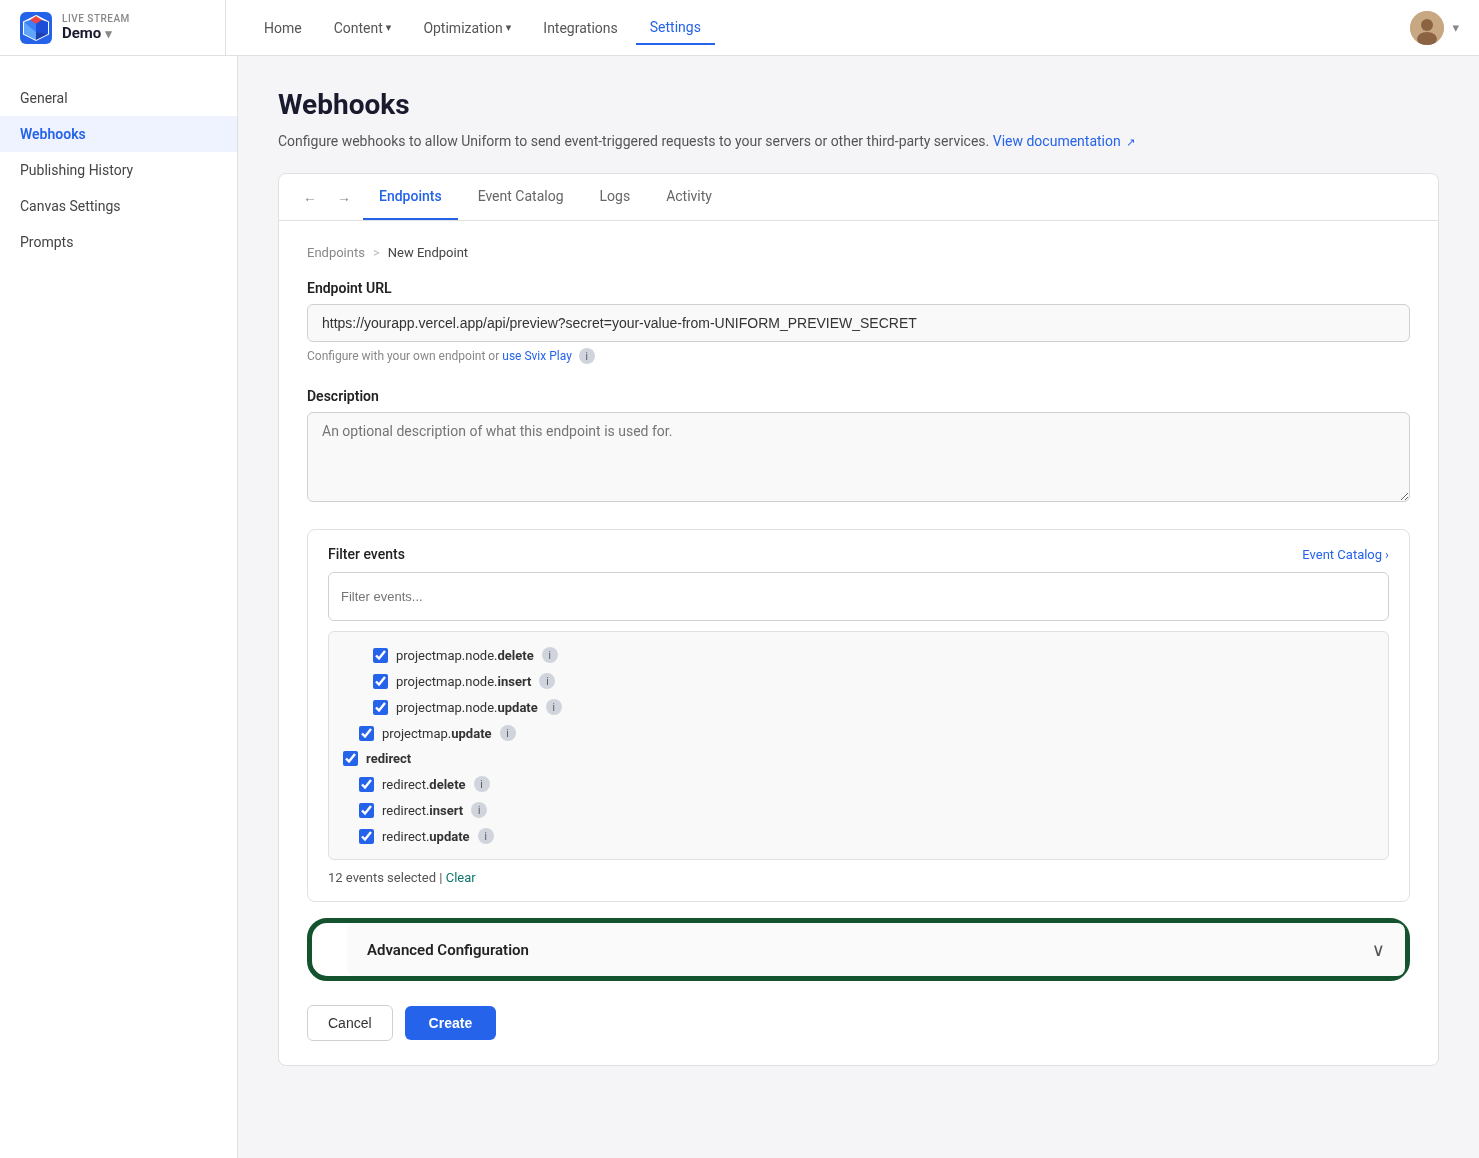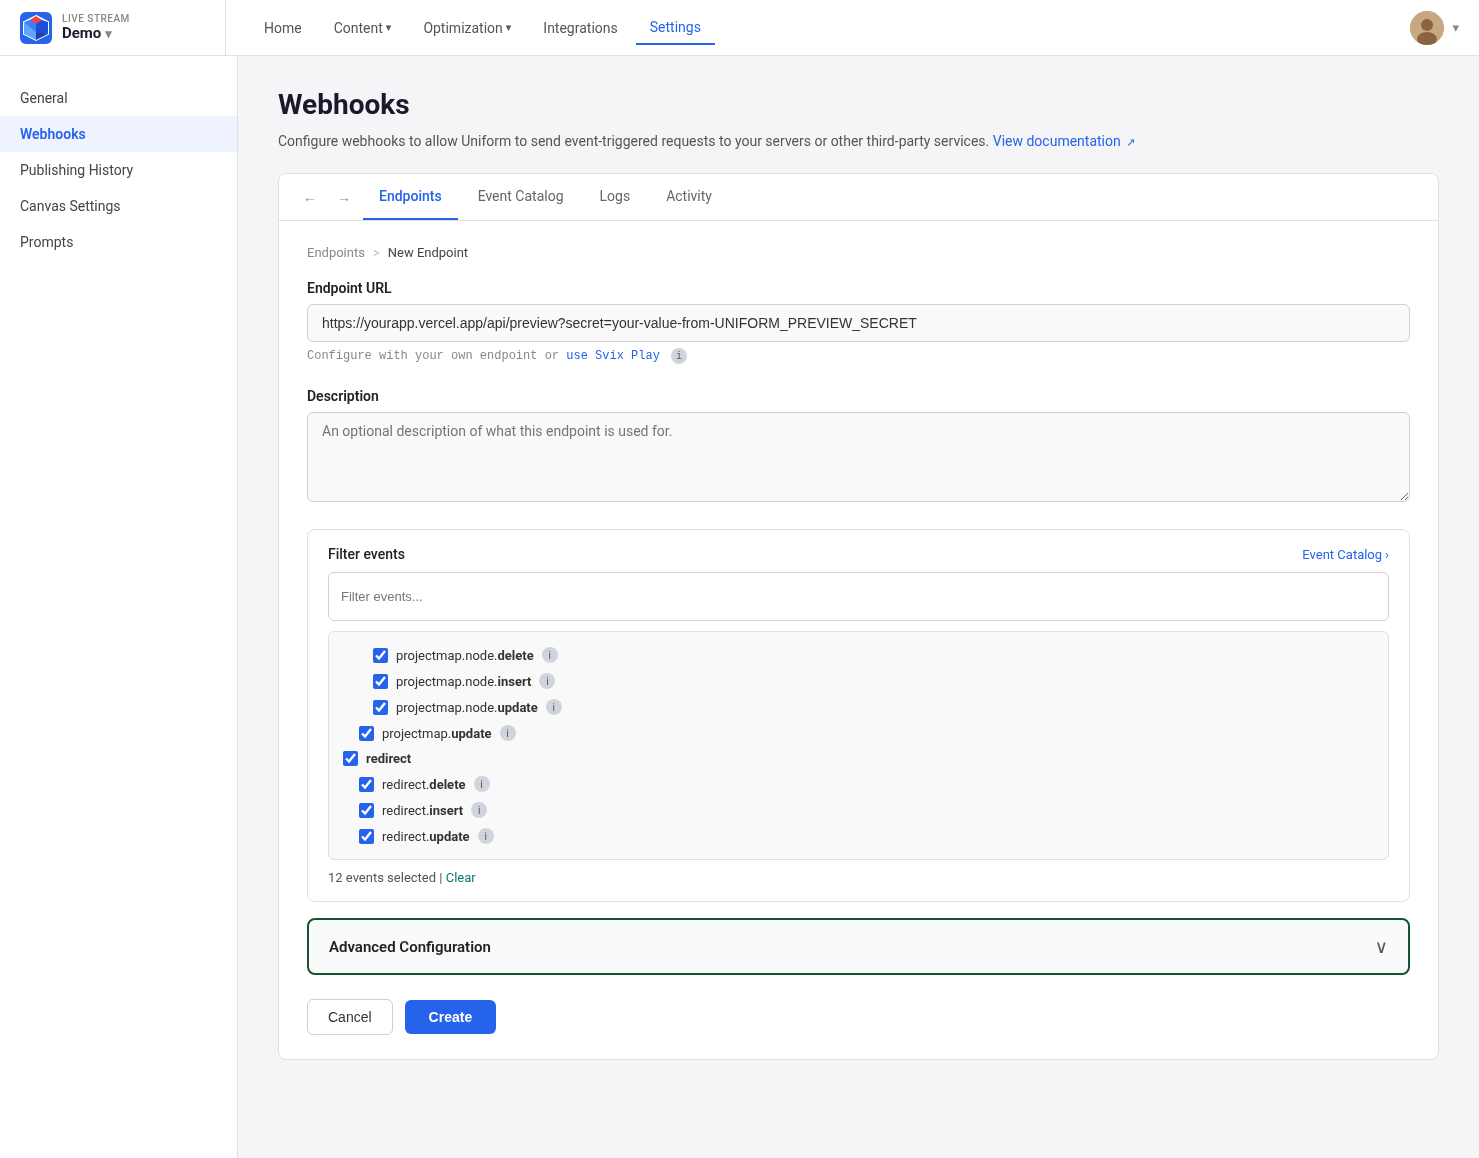--- a/index.html
+++ b/index.html
@@ -52,21 +52,21 @@
     
     .breadcrumb { display: flex; align-items: center; gap: 8px; font-size: 13px; color: #888; margin-bottom: 20px; }
     .breadcrumb a { color: #888; text-decoration: none; }
     .breadcrumb-sep { color: #bbb; }
     .breadcrumb-current { color: #444; }
 
     
     .form-section { margin-bottom: 24px; }
     .form-label { font-size: 14px; font-weight: 600; color: #222; margin-bottom: 8px; display: block; }
     .form-input { width: 100%; padding: 10px 14px; border: 1px solid #d0d0d0; border-radius: 6px; font-size: 14px; color: #333; background: #f9f9f9; outline: none; }
-    .form-hint { font-size: 12px; color: #888; margin-top: 6px; font-family: Liberation Mono, monospace; }
+    .form-hint { font-size: 12px; color: #888; margin-top: 6px; }
     .form-hint a { color: #2563eb; text-decoration: none; }
     .form-textarea { width: 100%; padding: 10px 14px; border: 1px solid #d0d0d0; border-radius: 6px; font-size: 14px; color: #aaa; background: #f9f9f9; resize: vertical; min-height: 90px; outline: none; font-family: inherit; }
 
     
     .section-collapsible { border: 1px solid #e0e0e0; border-radius: 8px; margin-bottom: 16px; }
     .section-header { display: flex; align-items: center; justify-content: space-between; padding: 16px 20px; cursor: pointer; background: #fafafa; border-radius: 8px 8px 0 0; }
     .section-header-title { font-size: 15px; font-weight: 600; color: #222; }
     .section-header-icon { color: #555; font-size: 18px; }
     .section-body { padding: 16px 20px; }
 
@@ -82,21 +82,21 @@
     .event-item.indented2 { padding-left: 30px; }
     .event-checkbox { width: 15px; height: 15px; accent-color: #2563eb; cursor: pointer; flex-shrink: 0; }
     .event-name { font-size: 13px; color: #333; }
     .event-name strong { font-weight: 700; }
     .info-icon { display: inline-flex; align-items: center; justify-content: center; width: 16px; height: 16px; border-radius: 50%; background: #d0d5dd; color: #555; font-size: 10px; cursor: pointer; flex-shrink: 0; }
 
     .events-summary { font-size: 13px; color: #555; margin-top: 10px; }
     .events-summary a { color: #0f766e; text-decoration: none; }
 
     
-    .section-collapsible-2 { border: 2px solid #14532d; border-radius: 8px; margin-bottom: 24px; }
+    .section-collapsible-2 { border: 5px solid #14532d; border-radius: 20px; margin-bottom: 24px; padding-left: 35px; }
     .section-header-2 { display: flex; align-items: center; justify-content: space-between; padding: 16px 20px; cursor: pointer; background: #fafafa; border-radius: 8px; }
 
     
     .btn-row { display: flex; gap: 12px; align-items: center; margin-top: 8px; }
     .btn-cancel { padding: 9px 20px; background: #fff; border: 1px solid #d0d0d0; border-radius: 6px; font-size: 14px; color: #333; cursor: pointer; font-weight: 500; }
     .btn-create { padding: 9px 24px; background: #2563eb; border: none; border-radius: 6px; font-size: 14px; color: #fff; cursor: pointer; font-weight: 600; }
   </style>
 </head>
 <body>
 

